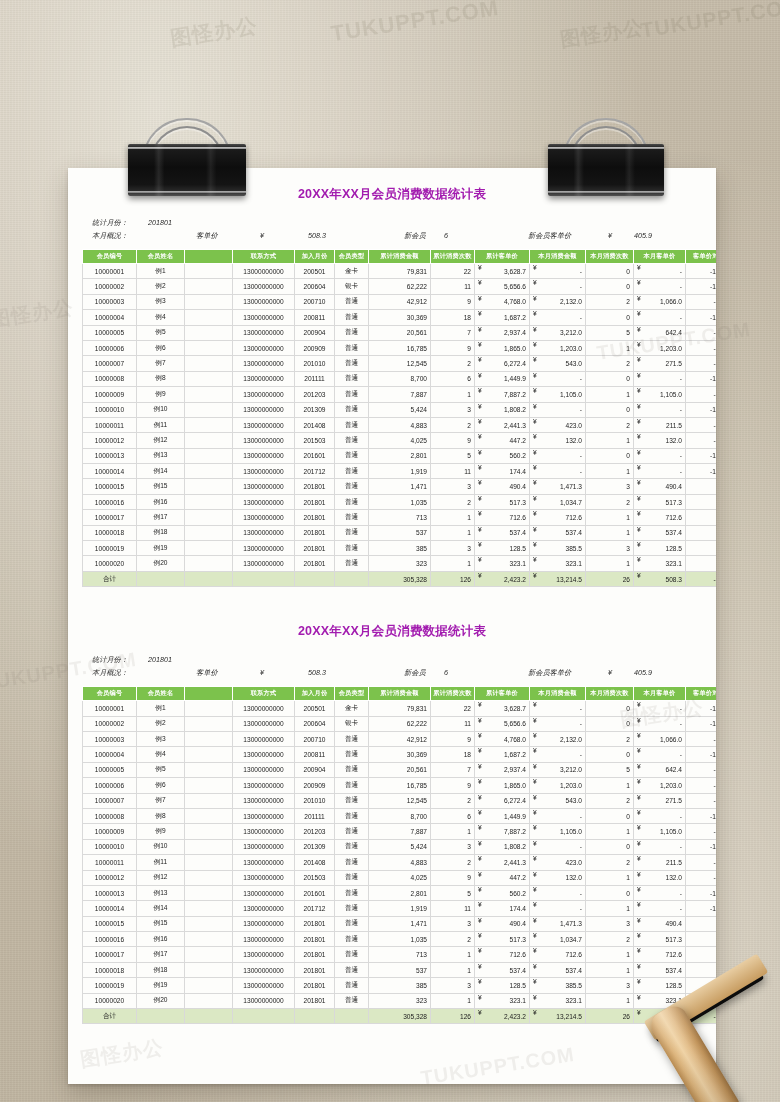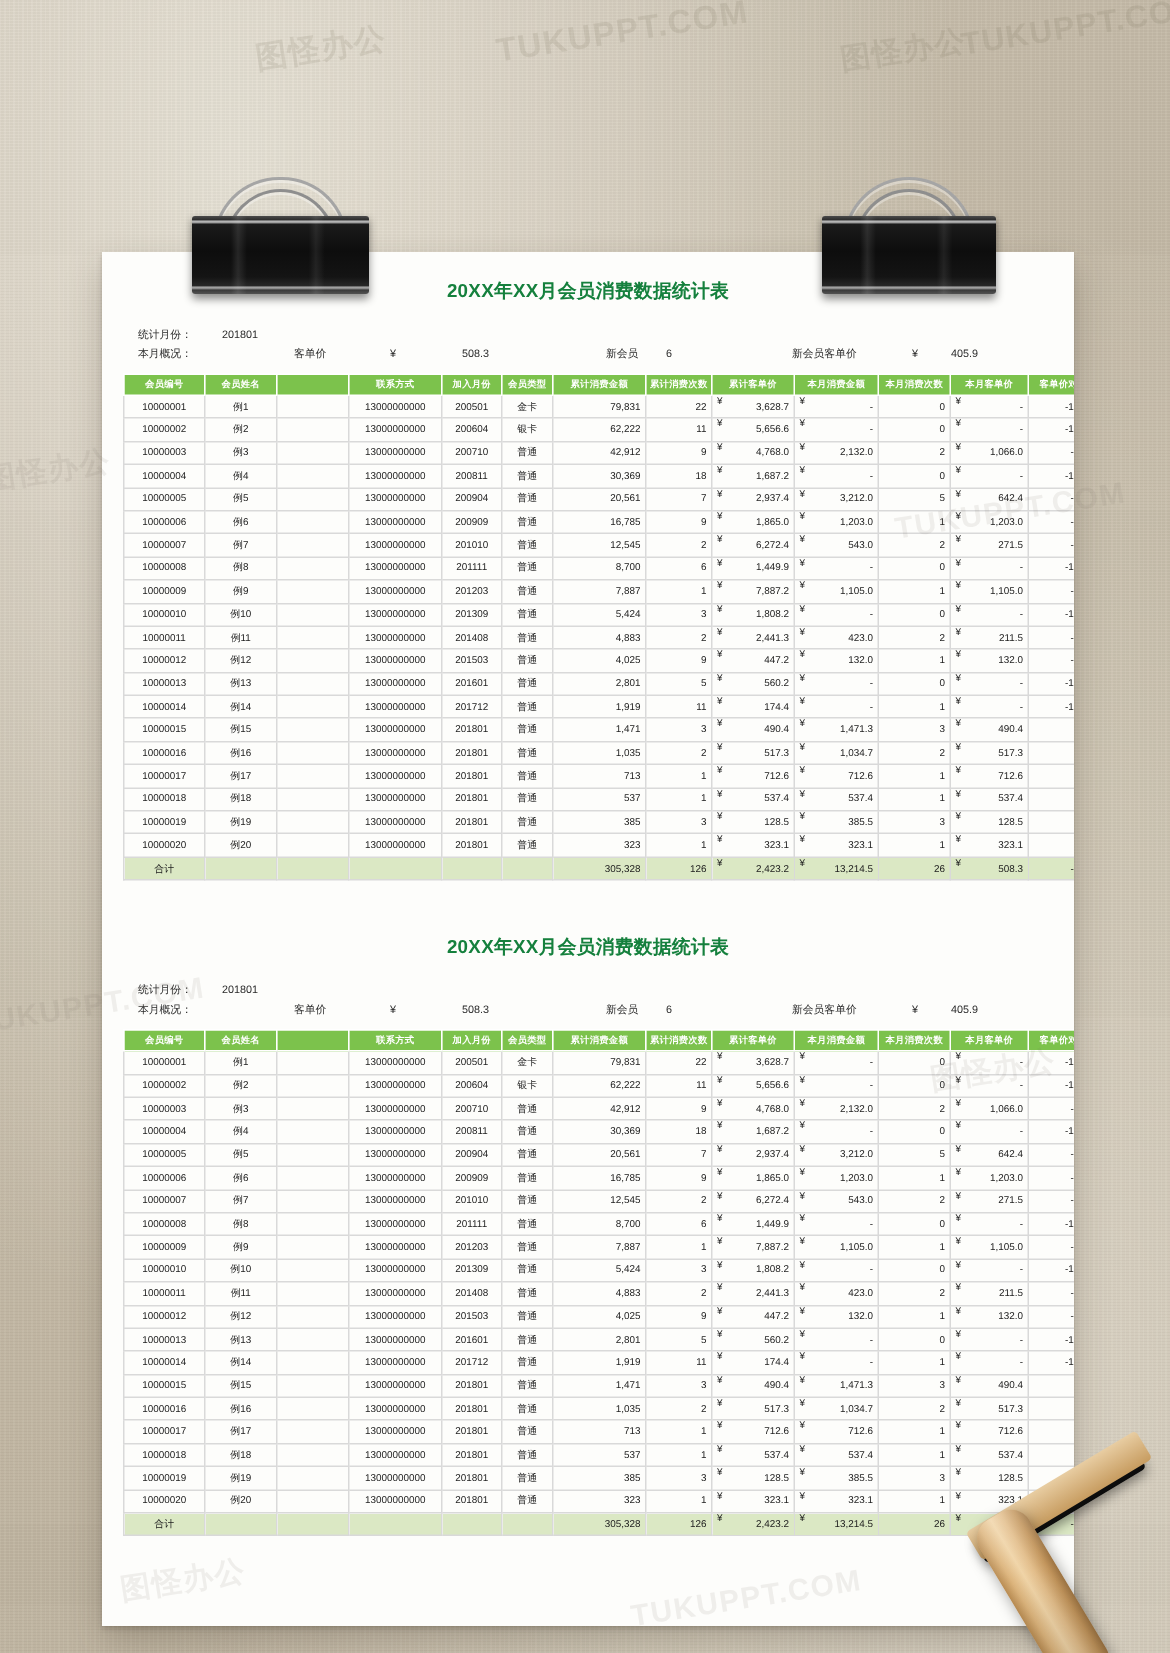--- a/index.html
+++ b/index.html
@@ -46,27 +46,27 @@
     background:#fdfdfb;
     box-shadow: 0 2px 3px rgba(60,50,35,.22), 0 9px 22px rgba(60,50,35,.26);
     z-index:2;
     overflow:hidden;
   }
   .page { padding:0 14px; position:relative; }
   .page-title {
     text-align:center;
     font-size:12.5px;
     font-weight:bold;
-    color:#15803d;
+    color:#a21caf;
     padding-top:18px;
     padding-bottom:13px;
     letter-spacing:.2px;
   }
   
-  .summary { font-size:7.2px; color:#2b2b2b; padding-left:10px; }
+  .summary { font-size:7.2px; color:#2b2b2b; padding-left:10px;font-style:italic; }
   .srow { display:flex; align-items:center; height:13px; }
   .slabel { width:56px; }
   .s-c1 { width:70px; }
   .s-c3 { width:64px;margin-left:48px; }
   .s-c4 { width:96px; }
   .s-c5 { width:48px; }
   .s-c6 { width:40px; }
   .s-c7 { width:84px; }
   .s-c8 { width:26px; }
   .s-c9 { }

